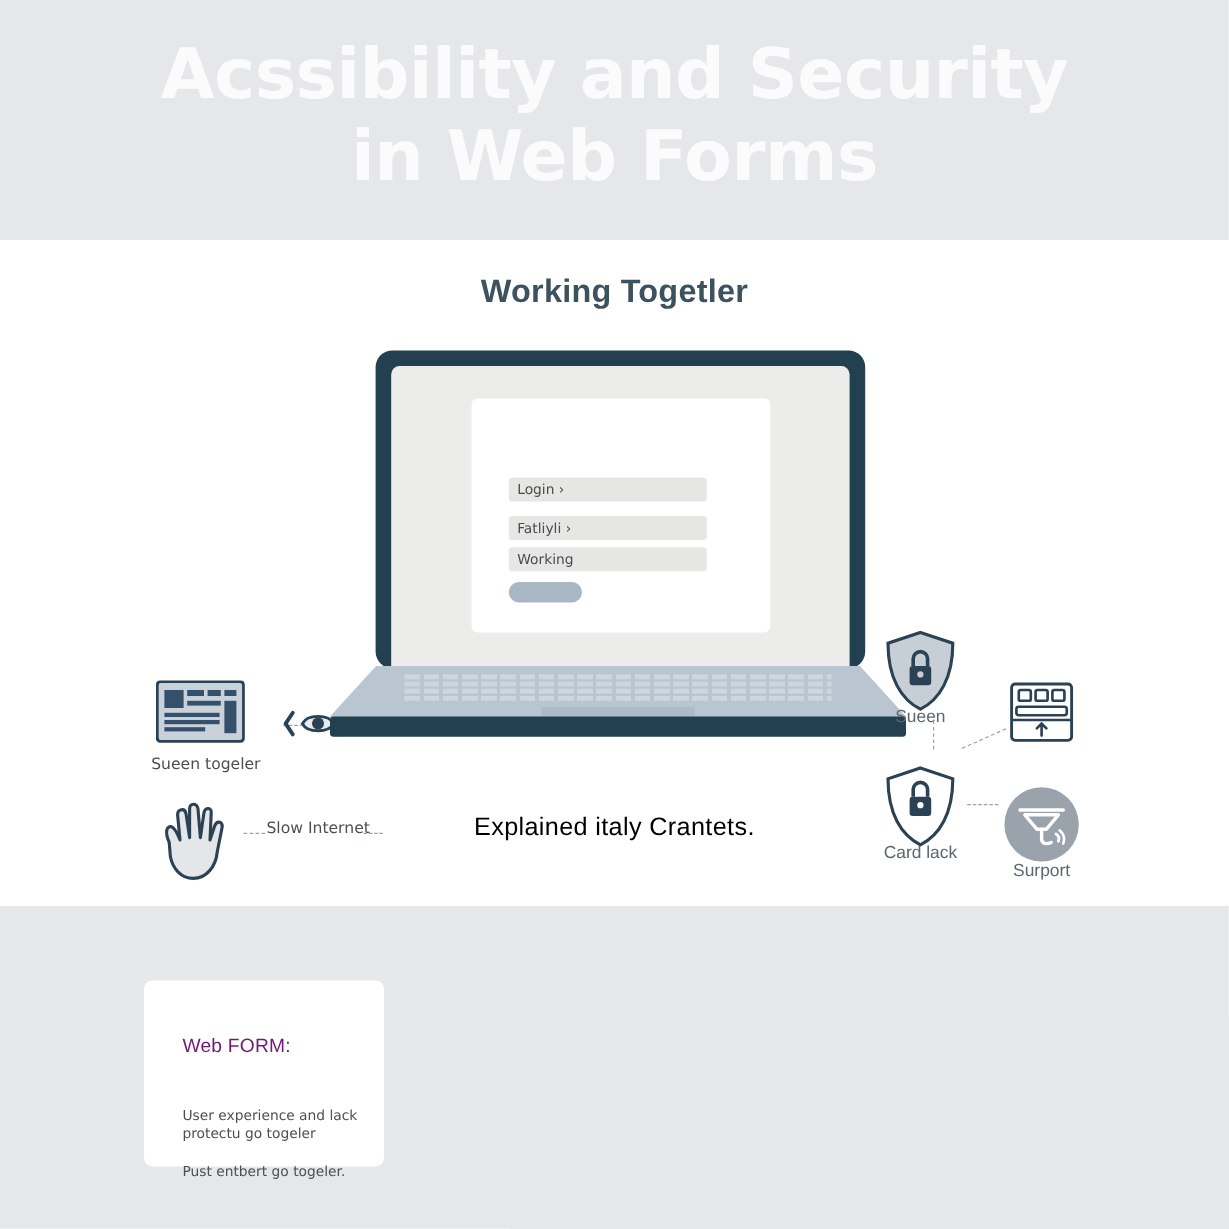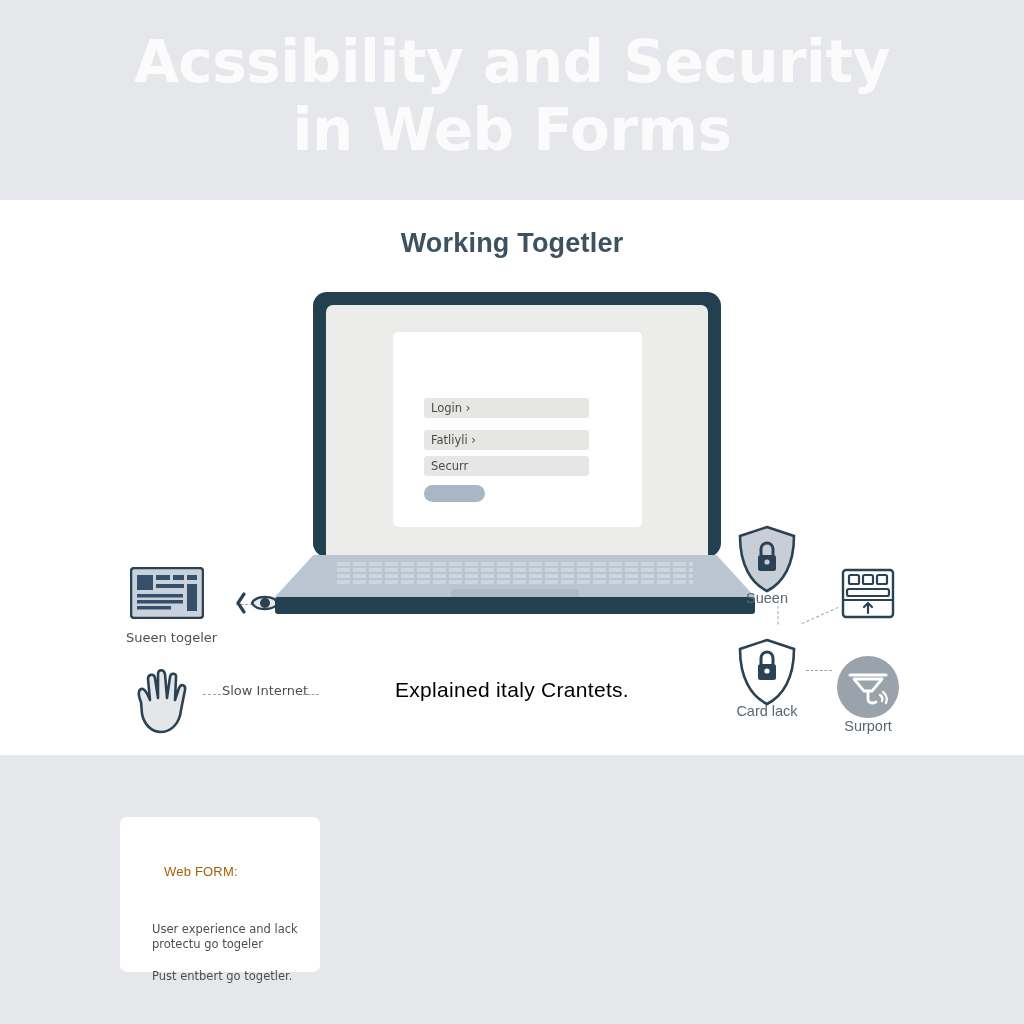--- a/index.html
+++ b/index.html
@@ -177,25 +177,24 @@
     background: #e6e7ea;
   }
   .info-card {
     position: absolute; left: 120px; top: 62px;
     width: 200px; height: 155px;
     background: #ffffff;
     border-radius: 7px;
   }
   .info-title {
     position: absolute; left: 32px; top: 47px;
-    color: #a16207;
-    font-size: 13px;
+    color: #701a75;
+    font-size: 16px;
     letter-spacing: 0.2px;
     white-space: nowrap;
-    margin-left: 12px;
   }
   .info-body {
     position: absolute; left: 32px; top: 105px;
     width: 160px;
     color: #4e4e4e;
     font-size: 11.5px;
     line-height: 15px;
     font-family: "DejaVu Sans", sans-serif;
   }
   .info-body .p2 { margin-top: 17px; }
@@ -256,21 +255,21 @@
     <div class="dots-h" style="left:203px; top:494px; width:18px;"></div>
     <div class="anno-label slow-net-label">Slow Internet</div>
     <div class="dots-h" style="left:303px; top:494px; width:16px;"></div>
 
     <div class="laptop">
       <div class="lid">
         <div class="screen">
           <div class="screen-card">
             <div class="field field-1">Login ›</div>
             <div class="field field-2">Fatliyli ›</div>
-            <div class="field field-3">Securr</div>
+            <div class="field field-3">Working</div>
             <div class="submit-pill"></div>
           </div>
         </div>
       </div>
       <div class="base"></div>
       <div class="keyboard">
         <div class="keyrow kr1"></div>
         <div class="keyrow kr2"></div>
         <div class="keyrow kr3"></div>
         <div class="keyrow kr4"></div>
@@ -329,18 +328,18 @@
 
     <div class="stage-caption">Explained italy Crantets.</div>
   </div>
 
   <div class="bottom-band">
     <div class="info-card">
       <div class="info-title">Web FORM:</div>
       <div class="info-body">
         <div>User experience and lack</div>
         <div>protectu go togeler</div>
-        <div class="p2">Pust entbert go togetler.</div>
+        <div class="p2">Pust entbert go togeler.</div>
       </div>
     </div>
   </div>
 
 </div>
 
 </body></html>

